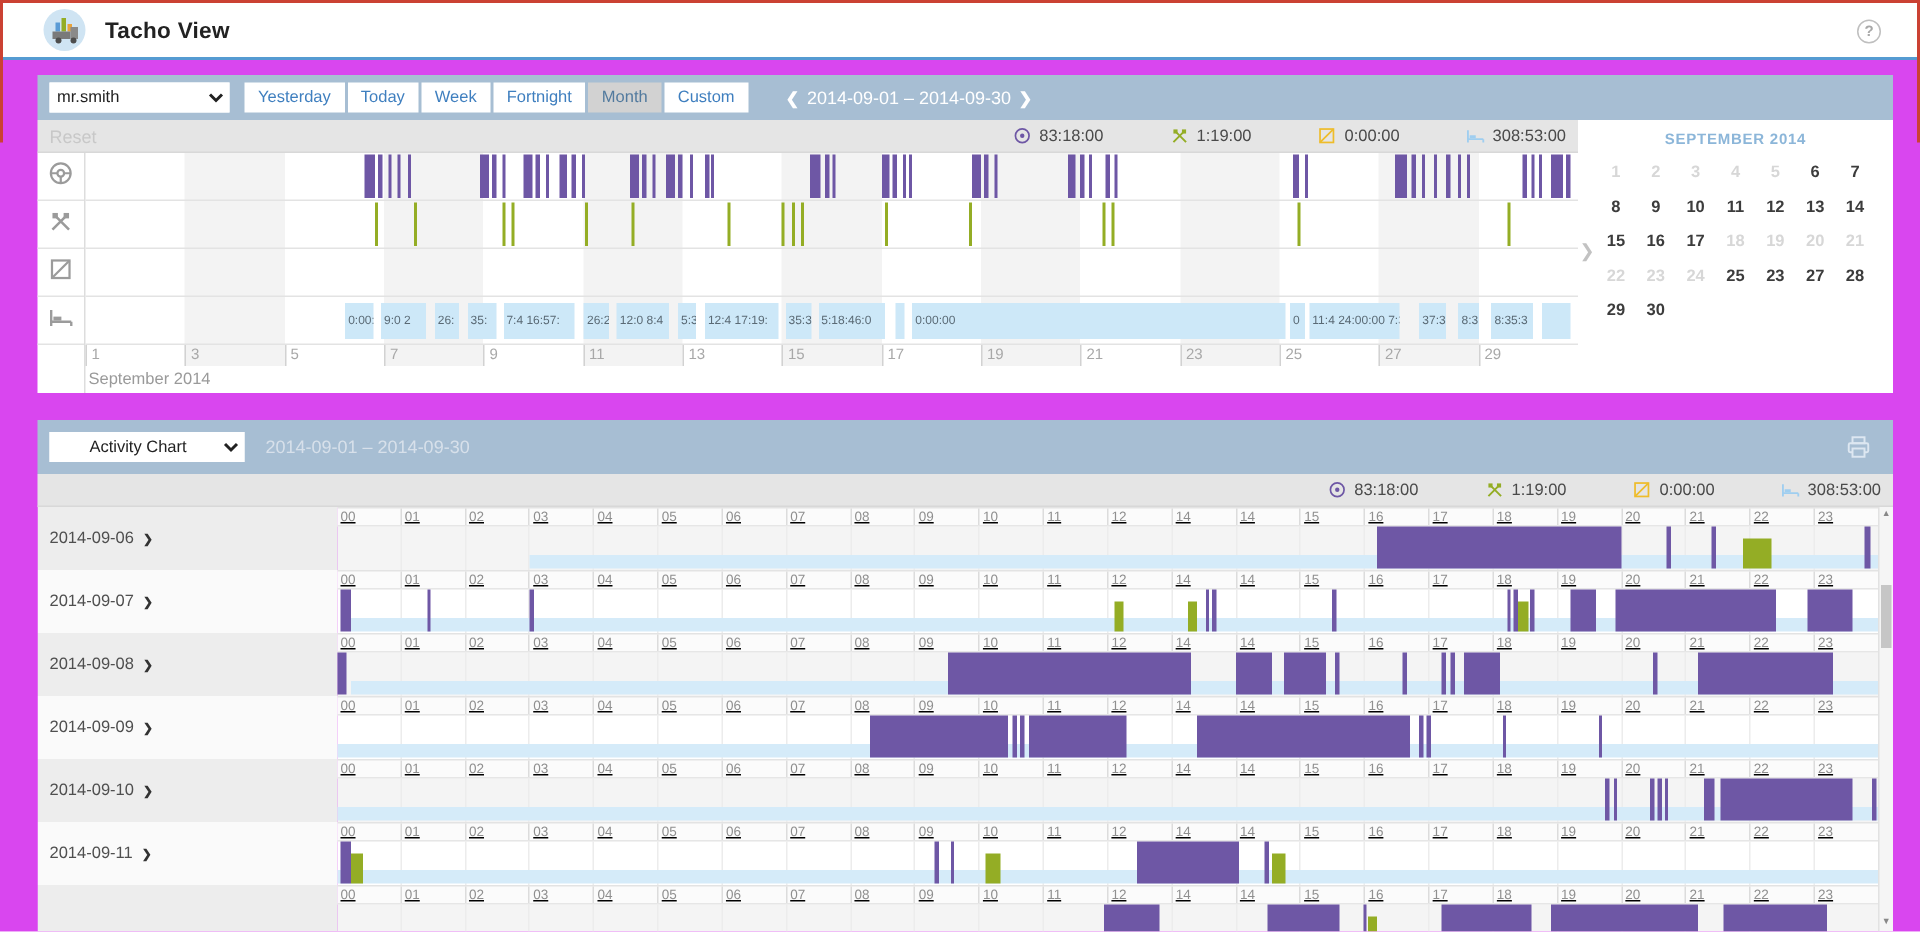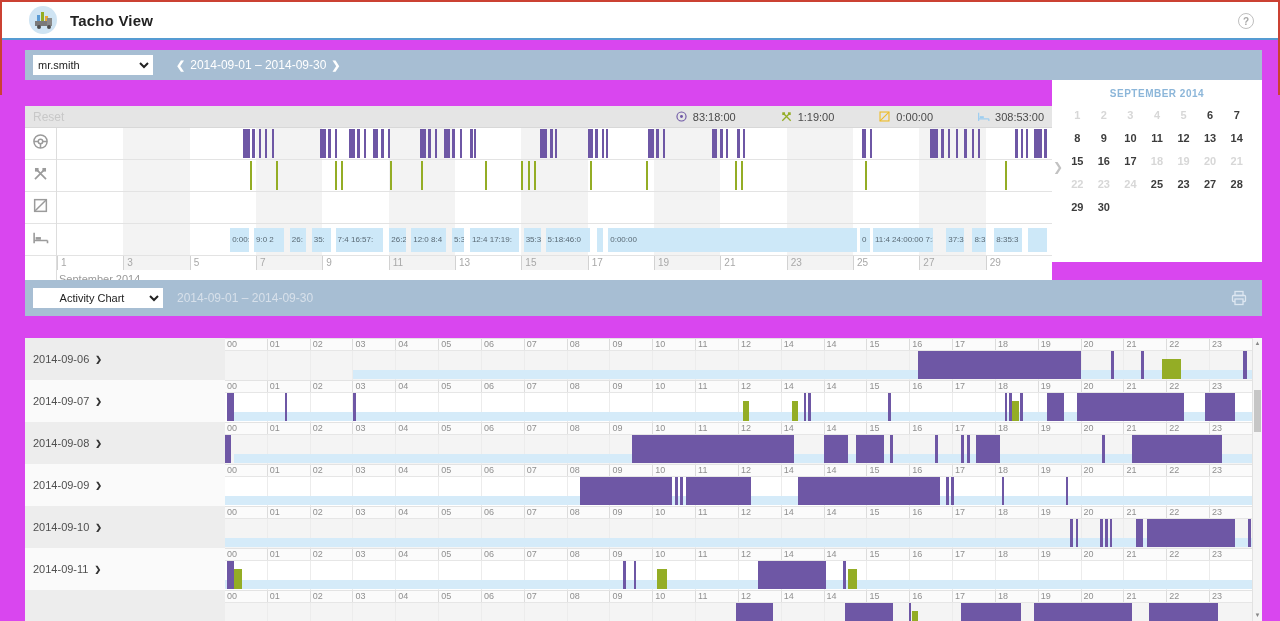--- a/index.html
+++ b/index.html
@@ -14,21 +14,21 @@
                 display:flex; align-items:center; padding-left:28px; background:#fff; z-index:40; }
   .logo { width:30px; height:30px; margin-right:12px; display:inline-flex; }
   .app-header h1 { font-size:15px; font-weight:bold; color:#222; margin:0; letter-spacing:.2px; }
   .help { position:absolute; right:26px; top:11px; width:16px; height:16px; border:1px solid #bfbfbf;
           border-radius:50%; color:#a8a8a8; font-size:10px; font-weight:bold; display:flex;
           align-items:center; justify-content:center; cursor:pointer; }
   
   .toolbar { position:absolute; left:25px; width:1237px; background:#a7bed3; display:flex; align-items:center; }
   select { font-family:"Liberation Sans",sans-serif; font-size:11px; height:20px; border:1px solid #fff;
            background:#fff; color:#222; }
-  .sumbar { background:#e5e5e5; border-bottom:1px solid #d8d8d8; display:flex; align-items:center;margin-top:26px; }
+  .sumbar { background:#e5e5e5; border-bottom:1px solid #d8d8d8; display:flex; align-items:center; }
   .reset { color:#c8c8c8; font-size:12px; margin-left:8px; }
   .sum-items { margin-left:auto; display:flex; align-items:center; }
   .sum-item { display:flex; align-items:center; margin-left:44px; }
   .sum-item:last-child { margin-right:8px; }
   .sum-icon { display:inline-flex; margin-right:5px; }
   .sum-val { font-size:11px; color:#4a4a4a; }
   
   .toolbar.t1 { top:50px; height:30px; }
   .driver-sel { width:120px; margin-left:8px; }
   .tbtns { display:flex; margin-left:10px; }
@@ -70,21 +70,21 @@
   .toolbar.t2 { top:280px; height:36px; }
   .type-sel { width:130px; margin-left:8px;text-align:center; }
   .dr2 { font-size:12px; color:#d7e0ea; margin-left:14px; }
   .print { margin-left:auto; margin-right:14px; cursor:pointer; display:inline-flex; }
   .sumbar.s2 { position:absolute; top:316px; left:25px; width:1237px; height:22px; }
   .rows-wrap { position:absolute; top:338px; left:25px; width:1227px; height:283px; overflow:hidden; }
   .arow { display:flex; height:42px; }
   .alabel { width:200px; display:flex; align-items:center; padding-left:8px; font-size:11px; color:#4f4f4f; background:#fafafa; }
   .arow.shade .alabel { background:#ededed; }
   .alabel .chev { font-size:8px; color:#333; margin-left:6px; font-weight:bold; }
-  .aplot { position:relative; flex:1; background:#fff; }
+  .aplot { position:relative; flex:1; background:#fff;text-decoration:underline; }
   .arow.shade .aplot { background:#f4f4f4; }
   .ruler { display:flex; height:13px; background:#fbfbfb; border-top:1px solid #e3e3e3; border-bottom:1px solid #e6e6e6; }
   .hcell { flex:1; font-size:9px; color:#8f8f8f; line-height:11px; padding-left:2px; border-left:1px solid #dcdcdc; overflow:hidden; }
   .hcell:first-child { border-left:none; }
   .band { position:relative; height:29px; }
   .band-grid { position:absolute; inset:0; display:flex; }
   .gcell { flex:1; border-left:1px solid #ececec; }
   .gcell:first-child { border-left:none; }
   .restband { position:absolute; bottom:1px; height:9px; right:0; background:#d5ebf9; }
   .seg { position:absolute; min-width:2px; }
@@ -116,20 +116,28 @@
       </svg>
     </span>
     <h1>Tacho View</h1>
     <span class="help">?</span>
   </header>
 
   <div class="toolbar t1">
     <select class="driver-sel">
       <option>mr.smith</option>
     </select>
+    <div class="tbtns">
+        <div class="tbtn">Yesterday</div>
+        <div class="tbtn">Today</div>
+        <div class="tbtn">Week</div>
+        <div class="tbtn">Fortnight</div>
+        <div class="tbtn active">Month</div>
+        <div class="tbtn">Custom</div>
+      </div>
     <div class="datenav">
       <span class="nav-ar">❮</span>
       <span class="dr">2014-09-01  –  2014-09-30</span>
       <span class="nav-ar">❯</span>
     </div>
   </div>
 
   <div class="p1body">
     <div class="p1left">
       <div class="sumbar">

